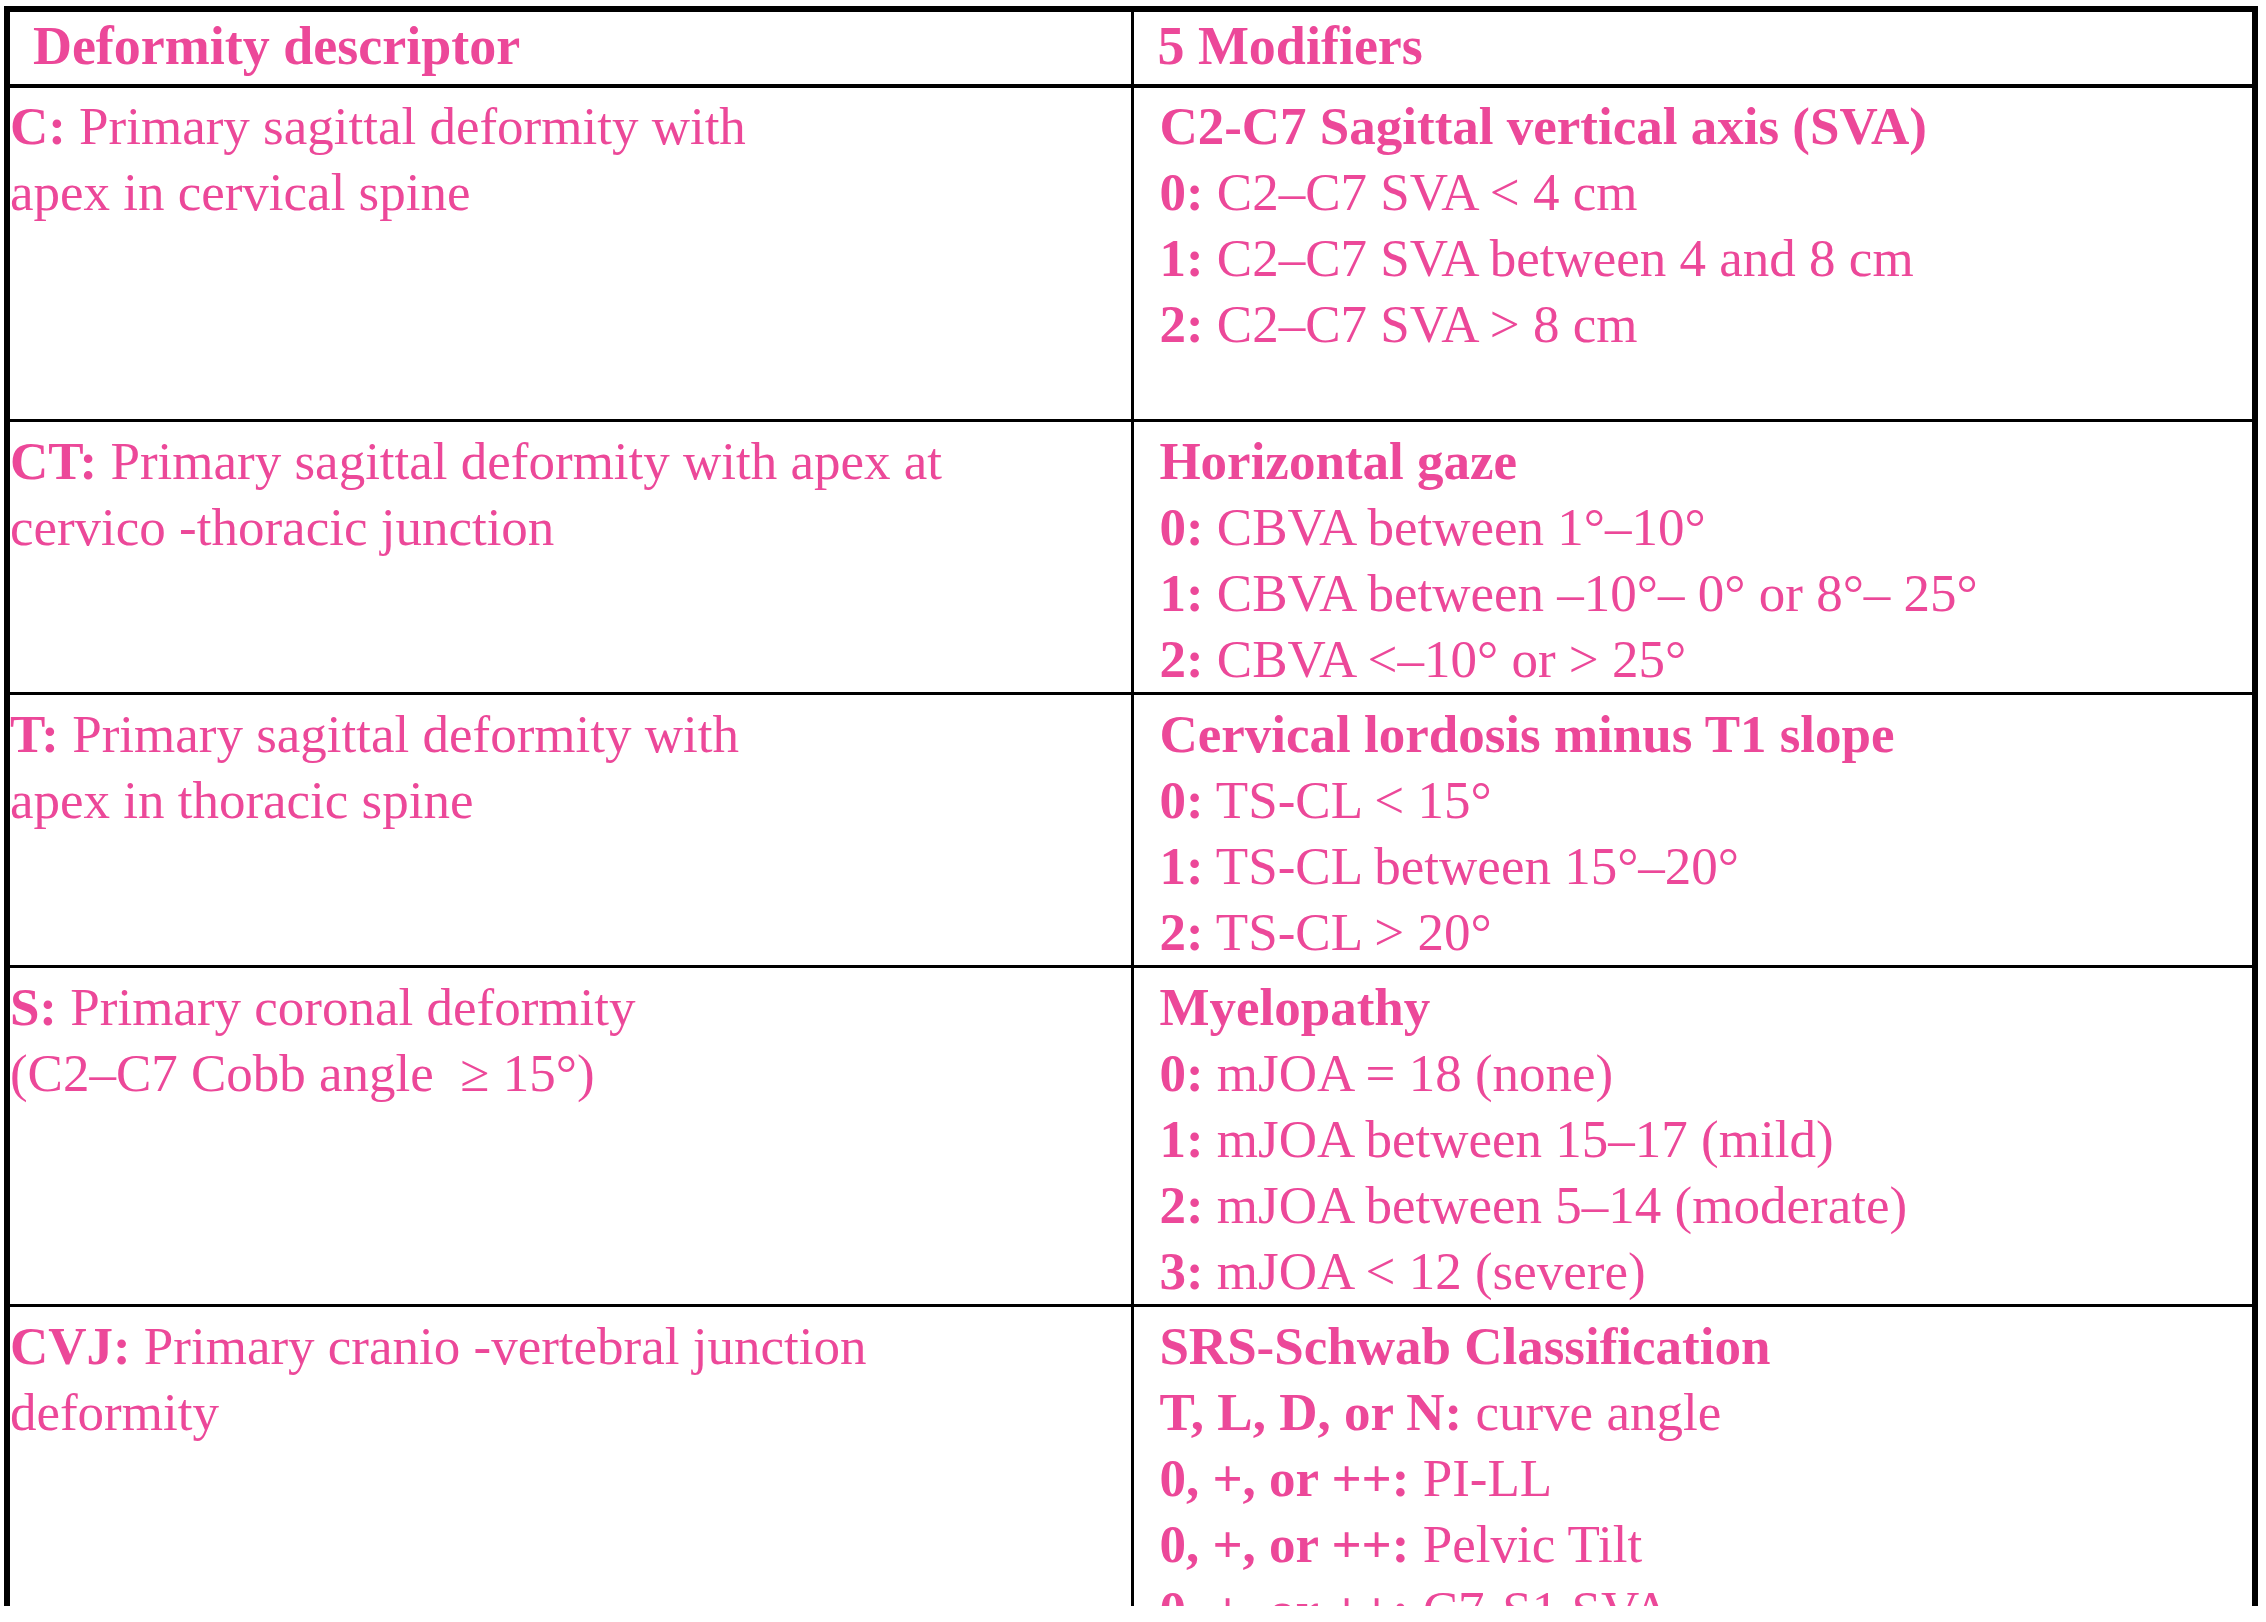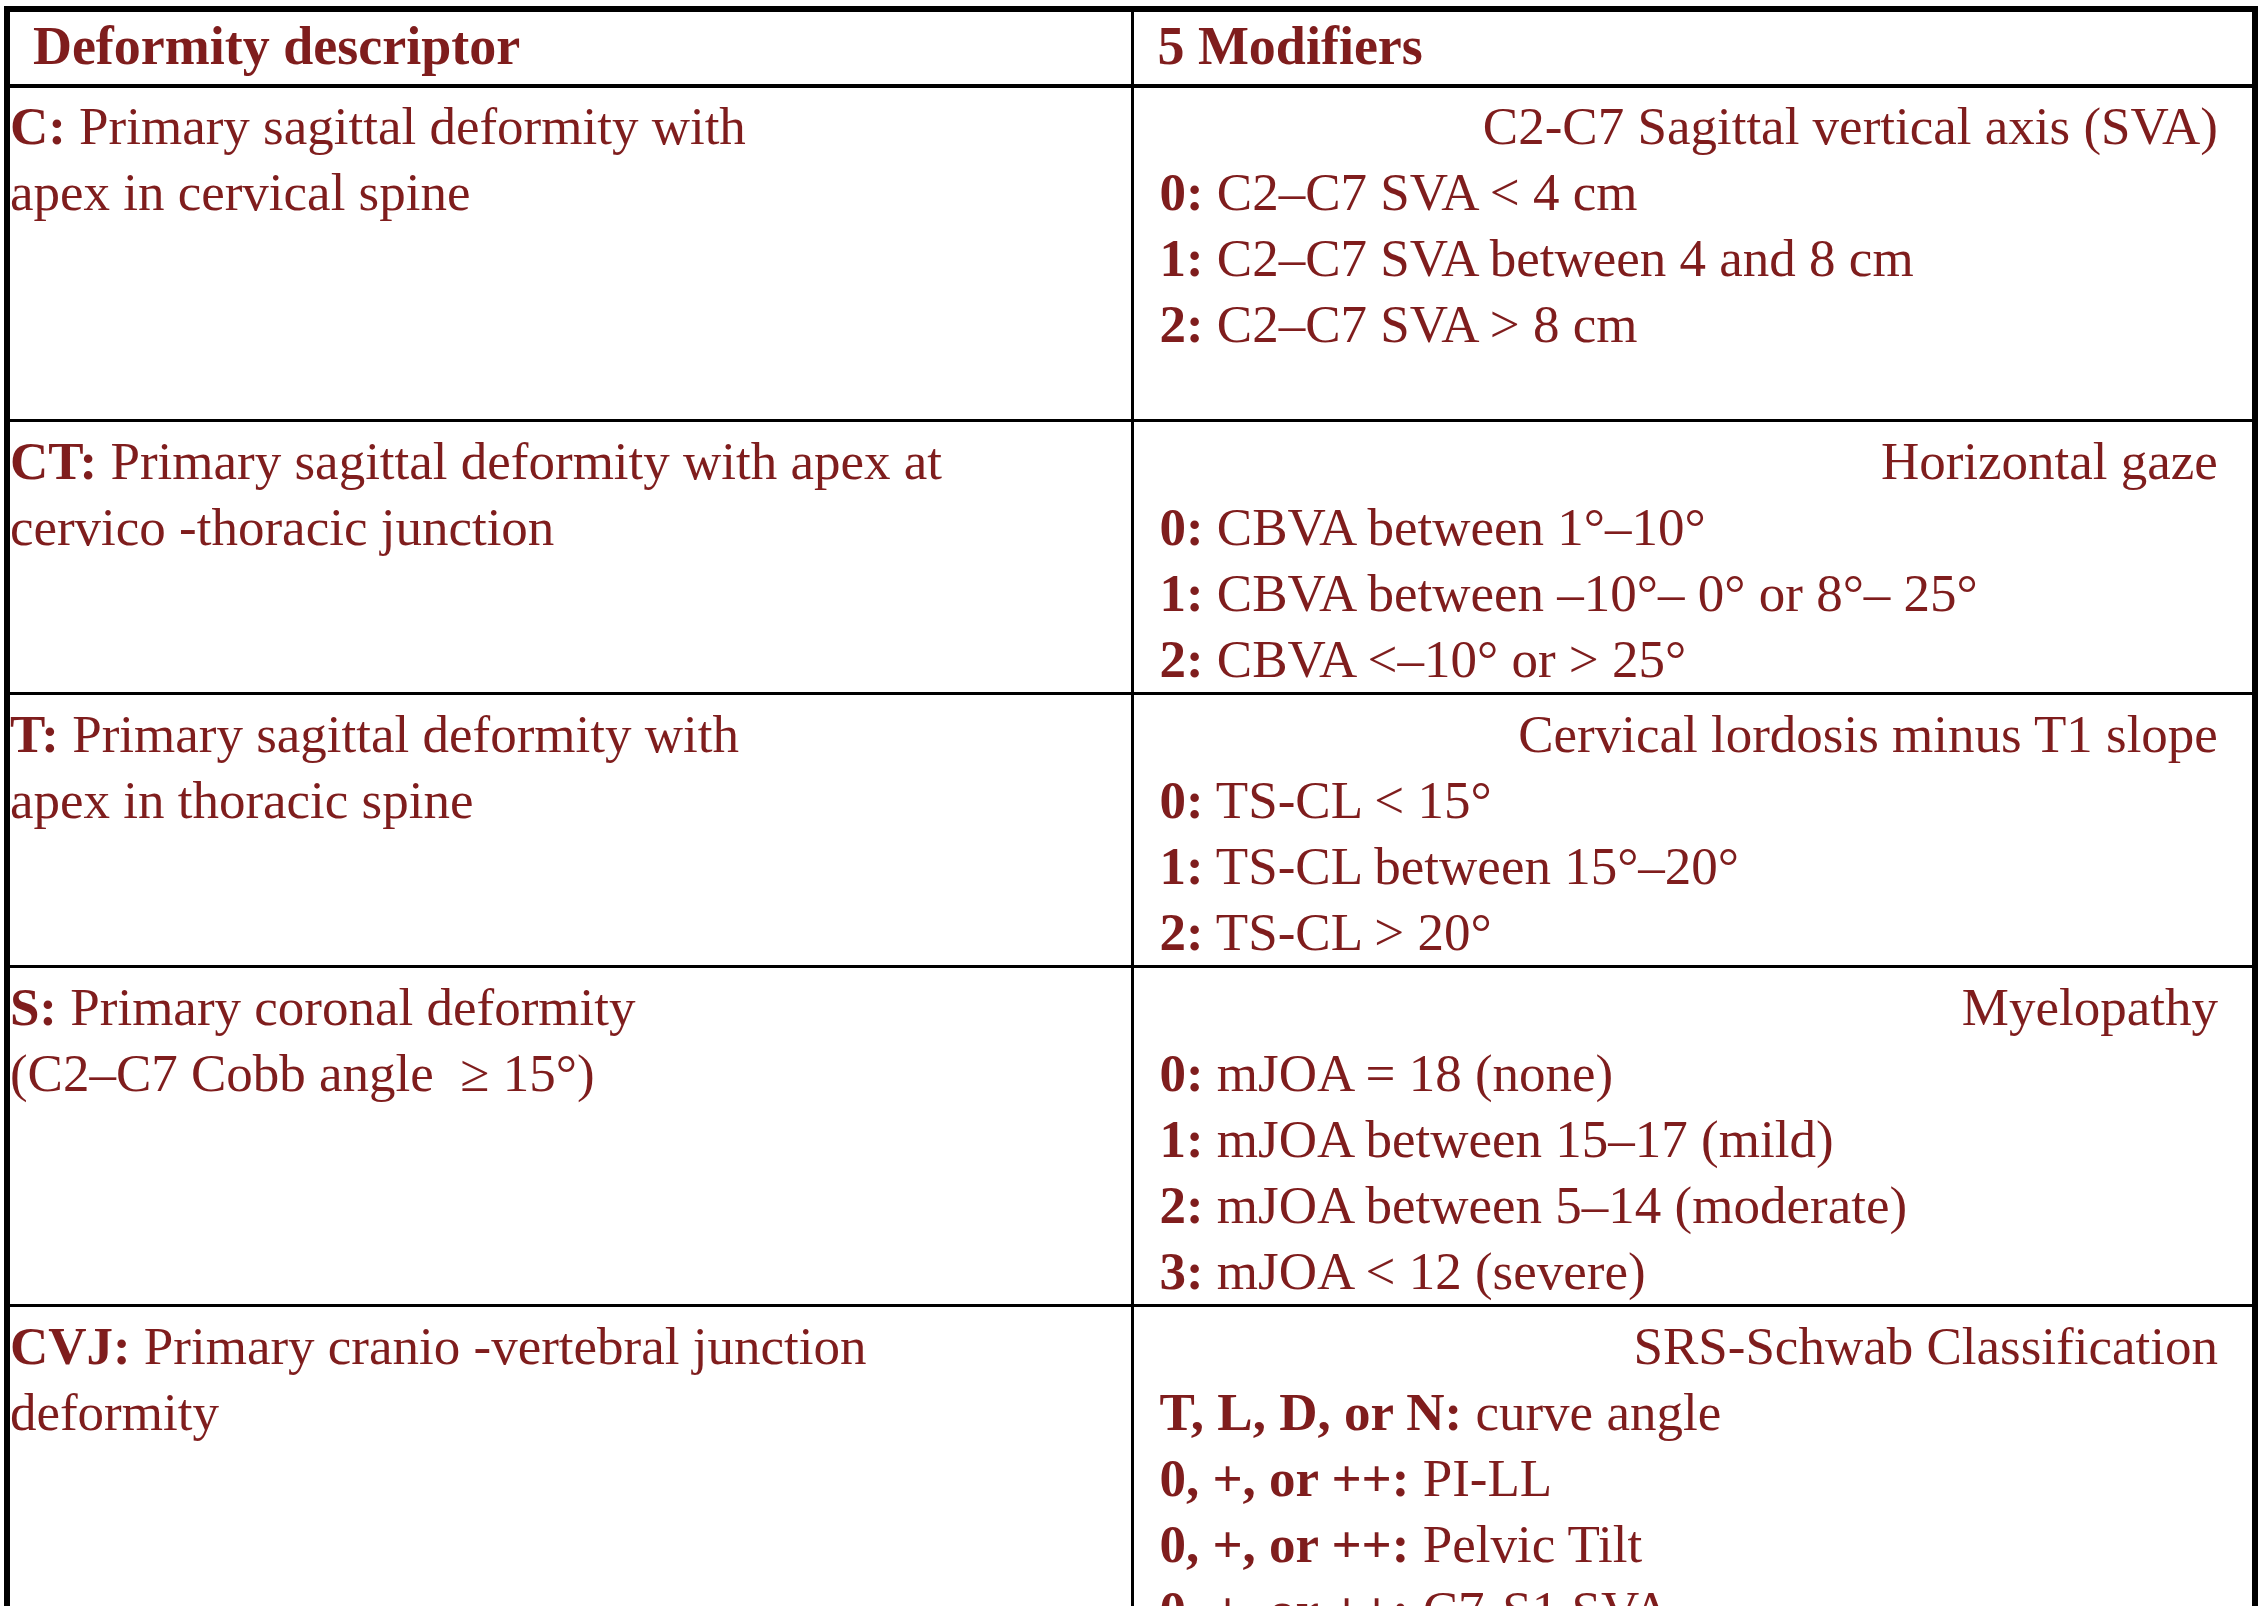--- a/index.html
+++ b/index.html
@@ -5,21 +5,21 @@
   html, body {
     margin: 0;
     padding: 0;
     background: #ffffff;
   }
   .page {
     position: relative;
     width: 2266px;
     height: 1606px;
     background: #ffffff;
-    color: #7f1d1d;
+    color: #ec4899;
     font-family: "Liberation Serif", "DejaVu Serif", serif;
     overflow: hidden;
   }
   table.cls-table {
     position: absolute;
     left: 3.9px;
     top: 5.8px;
     width: 2254px;
     height: 1610px;
     border-collapse: collapse;
@@ -56,22 +56,22 @@
     font-size: 53px;
     line-height: 66px;
   }
   td.mods-cell {
     padding: 5.8px 0 0 25px;
     font-size: 53px;
     line-height: 66px;
   }
   .line { white-space: nowrap; }
   .mtitle {
-    font-weight: normal;
-    text-align: right;
+    font-weight: bold;
+    text-align: left;
     white-space: nowrap;
     padding-right: 34px; 
   }
   .b { font-weight: bold; }
 </style>
 </head>
 <body>
 
 <div class="page">
   <table class="cls-table">

